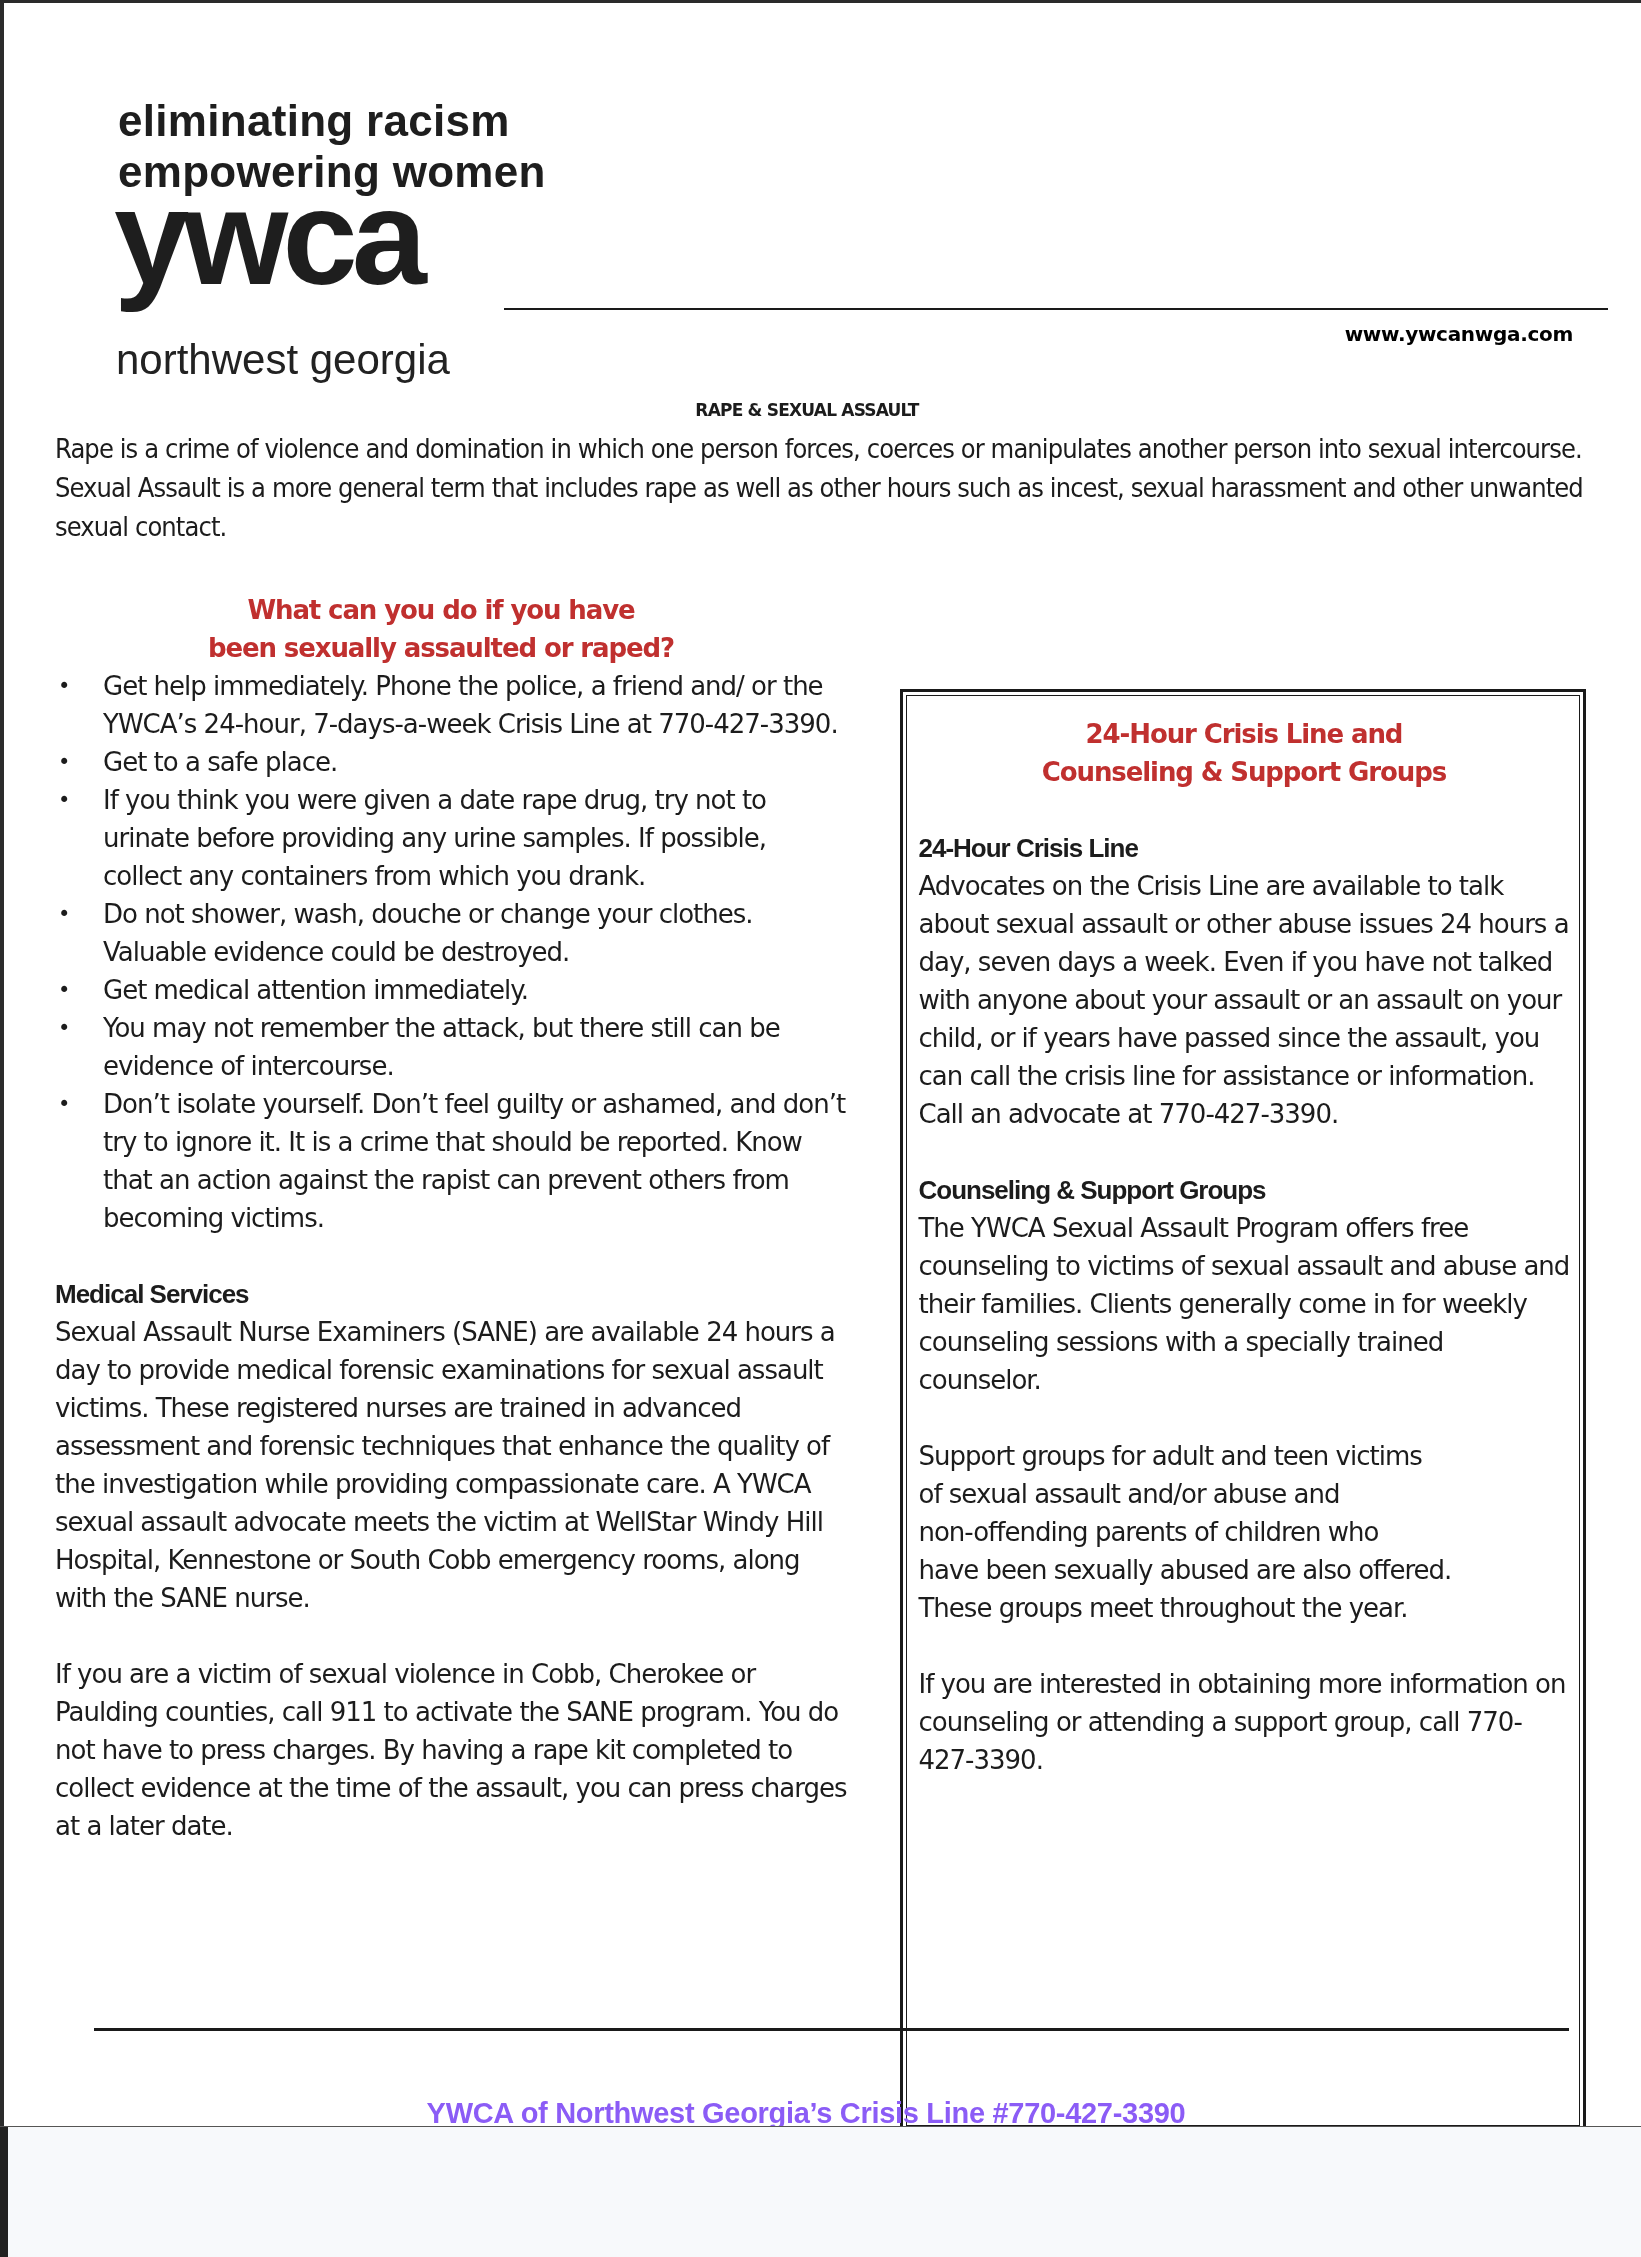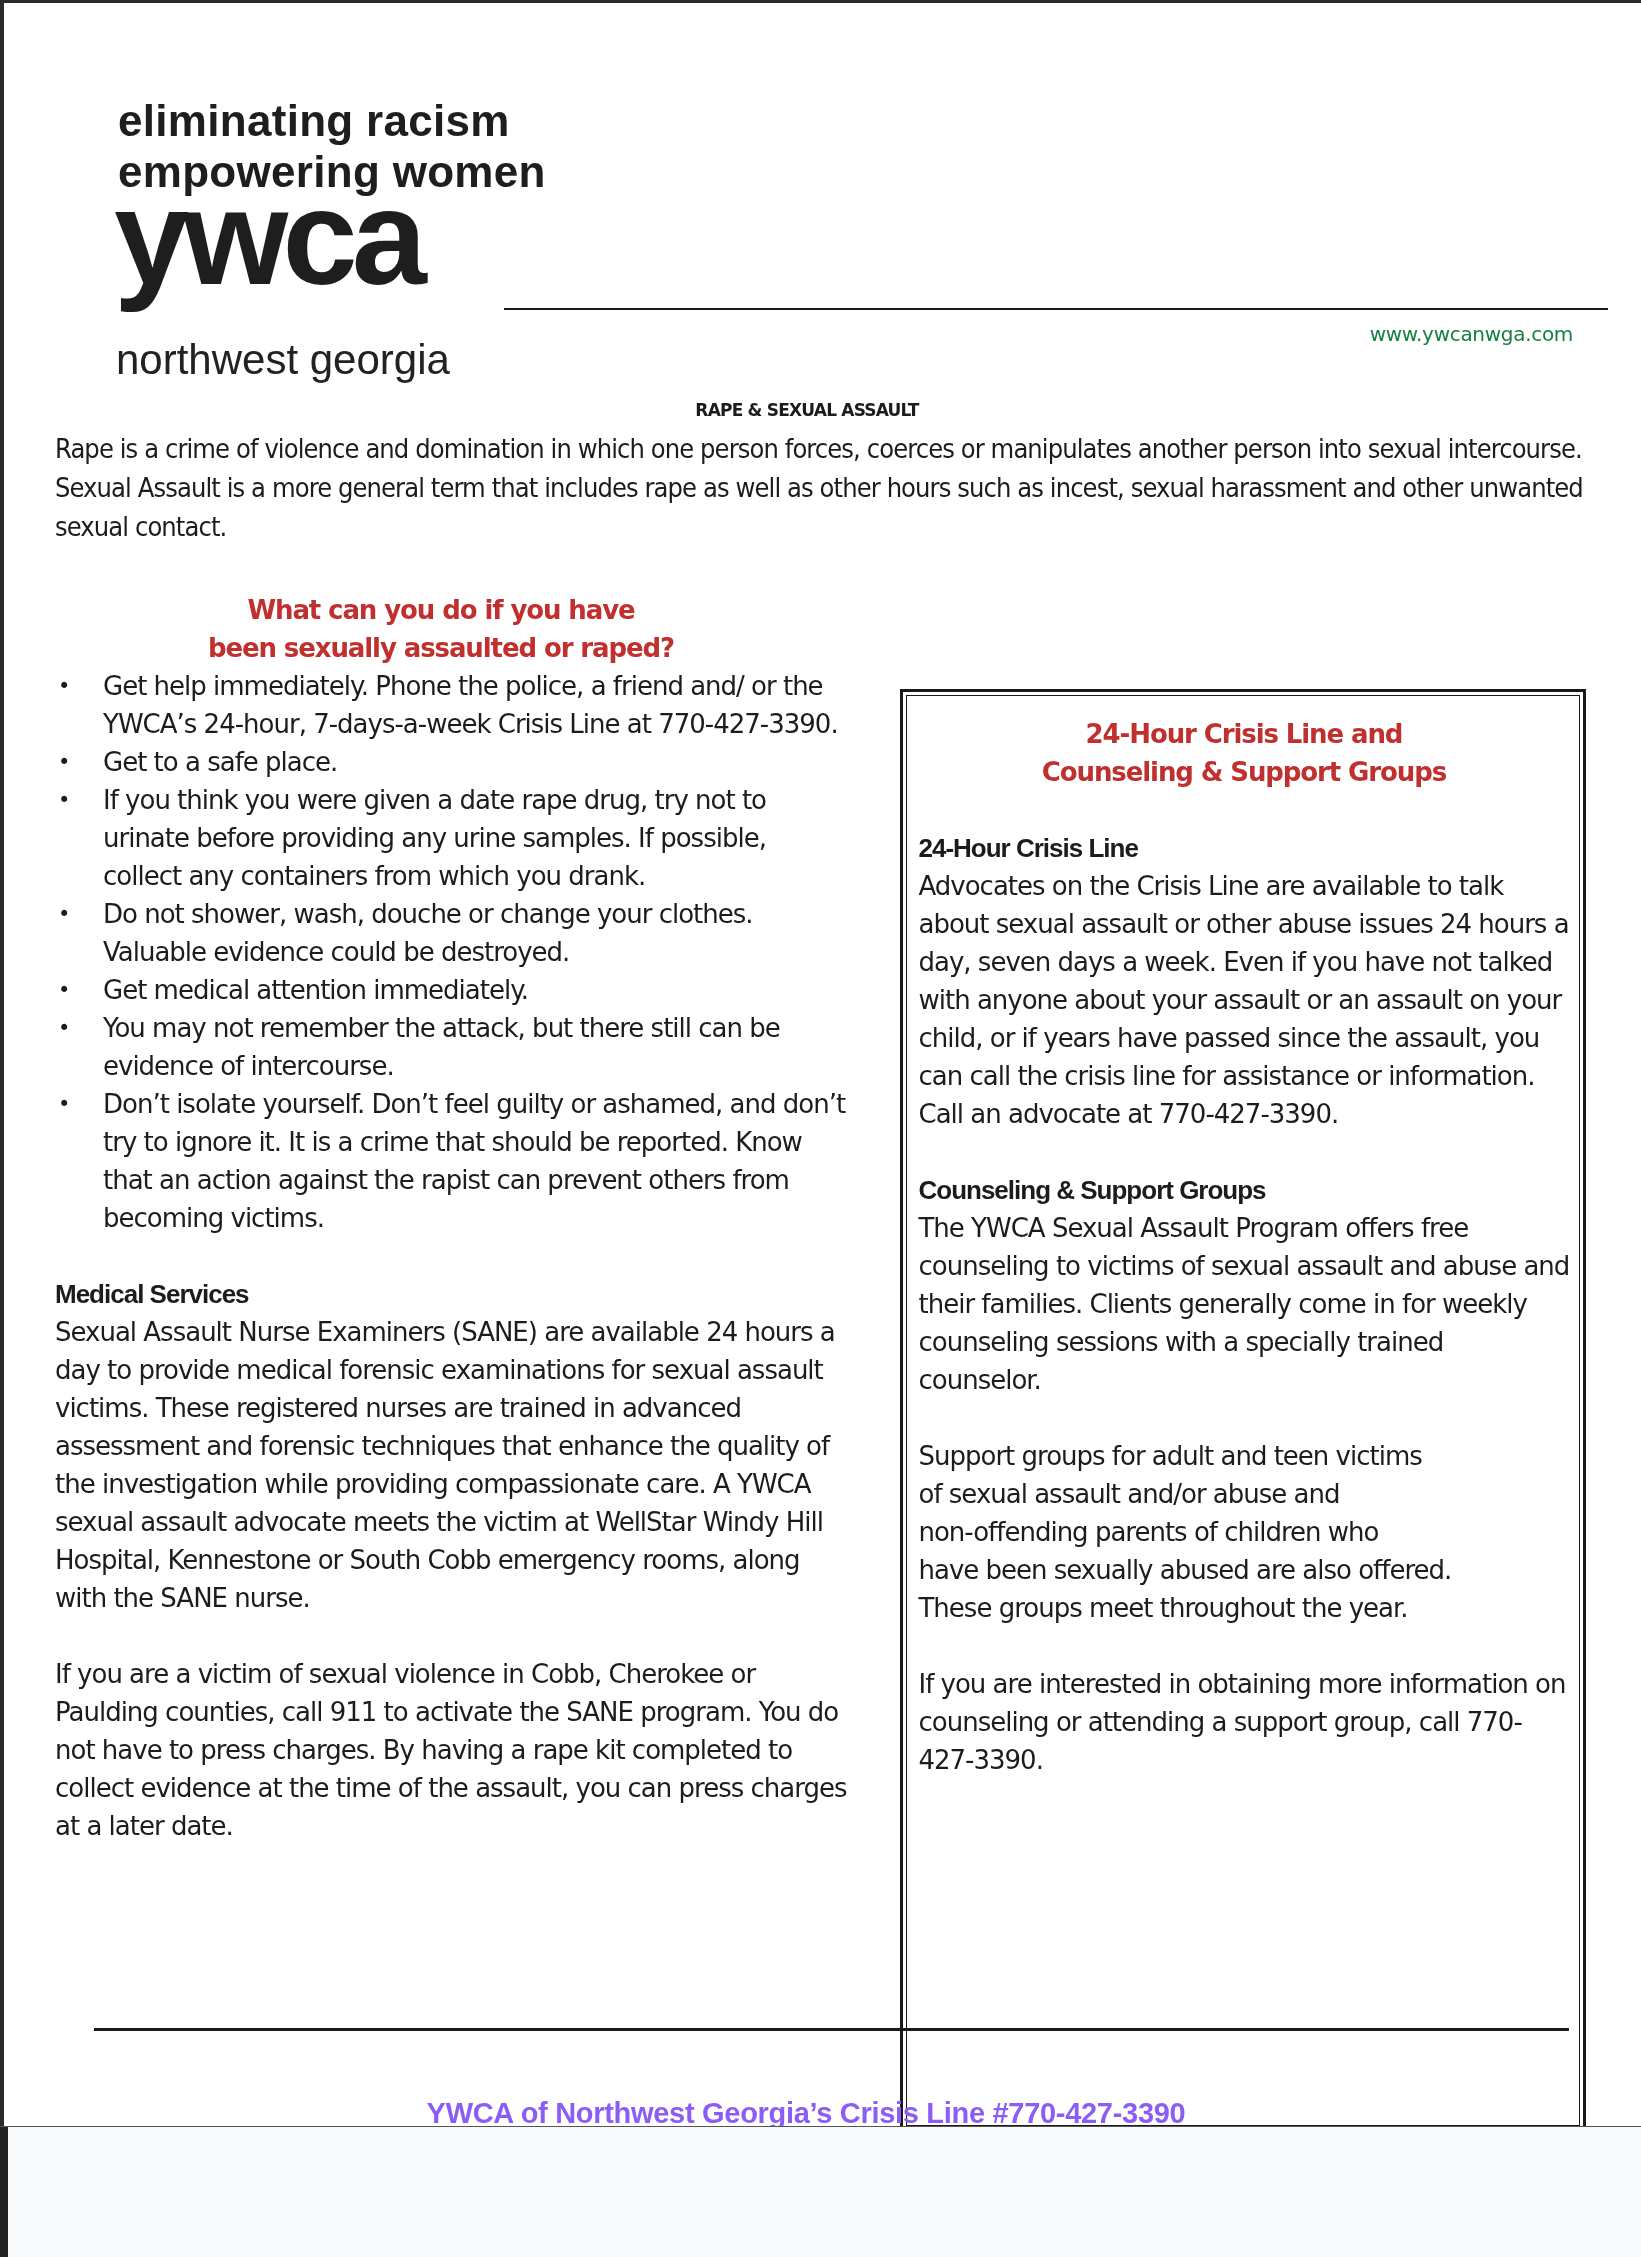--- a/index.html
+++ b/index.html
@@ -11,21 +11,21 @@
   .scan-bottom-area { position: absolute; left: 0; top: 2126px; width: 1641px; height: 131px; background: #f7f9fb; border-top: 1.9px solid #555; }
   .scan-bottom-area::before { content: ""; position: absolute; left: 0; top: 0; width: 7.7px; height: 131px; background: #222; }
 
   .tagline { position: absolute; left: 118px; font-weight: bold; font-size: 44px; line-height: 48px; letter-spacing: 0.3px; color: #1e1e1e; }
   .tag1 { top: 97px; }
   .tag2 { top: 148px; text-align: right; }
   .logo { position: absolute; left: 114px; top: 170px; font-weight: bold; font-size: 135px; line-height: 135px; letter-spacing: -5.8px; color: #1e1e1e; transform: scaleY(1.0); }
   .region { position: absolute; left: 116px; top: 336px; font-size: 42px; line-height: 48px; color: #222; }
 
   .top-rule { position: absolute; left: 504px; top: 308px; width: 1104px; height: 1.9px; background: #1a1a1a; }
-  .url { position: absolute; right: 68px; top: 322px; font-weight: normal; font-size: 20px; color: #15803d; font-family: "DejaVu Sans", sans-serif; letter-spacing: -0.3px; }
+  .url { position: absolute; right: 68px; top: 322px; font-weight: bold; font-size: 20px; color: #000000; font-family: "DejaVu Sans", sans-serif; letter-spacing: -0.3px; }
 
   .doc-title { position: absolute; left: 0; width: 1641px; top: 394px; text-align: center; font-weight: bold; font-size: 17px; line-height: 33px; font-family: "DejaVu Sans", sans-serif; letter-spacing: -0.8px; padding-left: 0; }
   .doc-title span { display: inline-block; transform: translateX(-13.5px); }
 
   .intro { position: absolute; left: 55px; top: 429px; width: 1554px; font-size: 27px; line-height: 39px; color: #1c1c1c; font-family: "DejaVu Sans Condensed", "DejaVu Sans", sans-serif; letter-spacing: -0.9px; word-spacing: 0px; }
 
   .body-font { font-family: "DejaVu Sans", sans-serif; font-size: 26px; line-height: 38px; letter-spacing: -1px; color: #1c1c1c; }
 
   .left-col { position: absolute; left: 55px; top: 591px; width: 792px; }
   .red-head { color: #c0302f; font-weight: bold; text-align: center; font-family: "DejaVu Sans", sans-serif; font-size: 26px; line-height: 38px; letter-spacing: -1.1px; }

